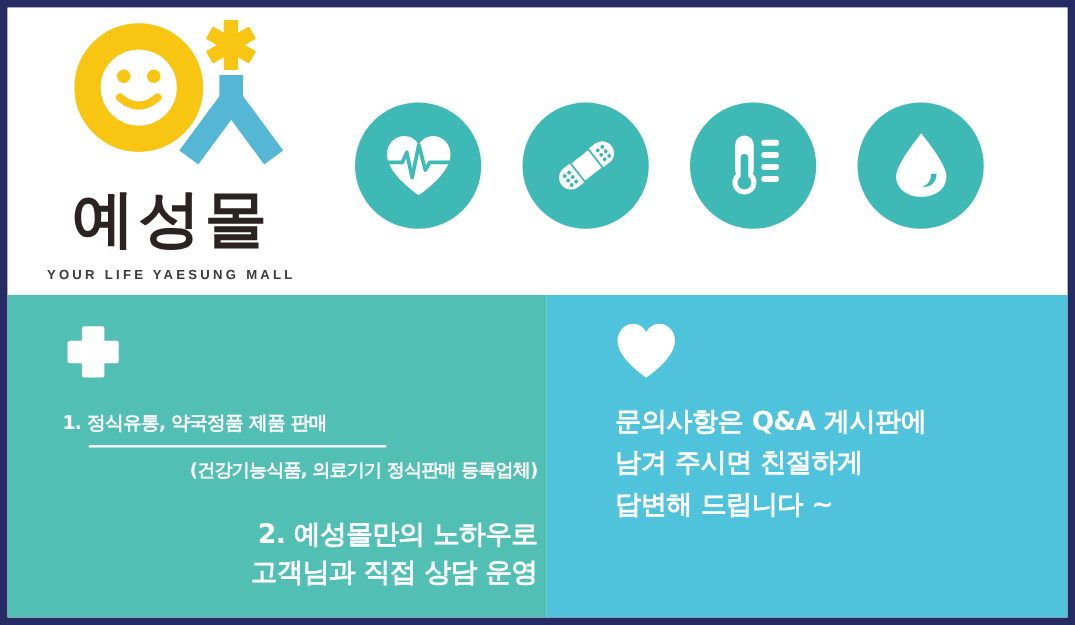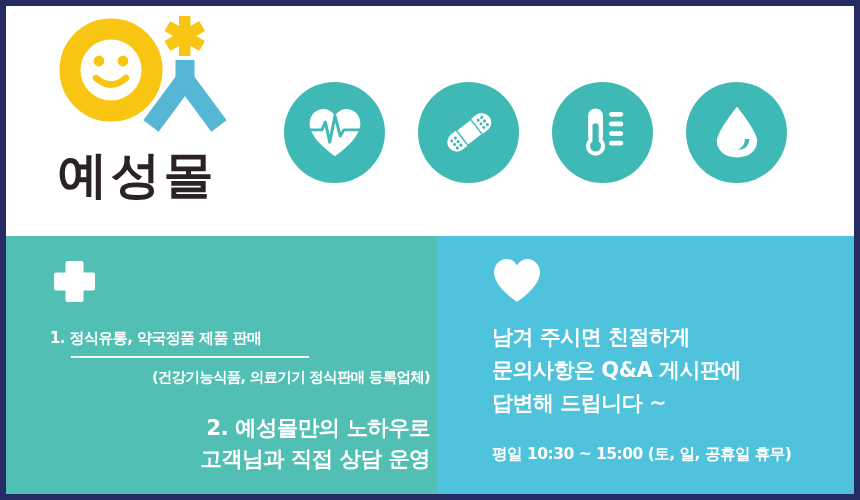--- a/index.html
+++ b/index.html
@@ -251,20 +251,21 @@
 
           <g fill="none" stroke="#56b7d4" stroke-width="19" stroke-linecap="butt">
             <path d="M127 52 L127 78"></path>
             <path d="M127 72 L93 118"></path>
             <path d="M127 72 L161 118"></path>
           </g>
         </svg>
       </div>
 
       <div id="brand-name">예성몰</div>
+      <div id="brand-tagline">YOUR LIFE YAESUNG MALL</div>
     </div>
 
     <div id="icon-row">
 
       <div class="icon-circle">
         <svg viewBox="0 0 64 60" width="56" height="53" aria-hidden="true">
           <path d="M32 57 C32 57 3 38 3 20 C3 9 11 3 19 3 C25 3 30 7 32 11
                    C34 7 39 3 45 3 C53 3 61 9 61 20 C61 38 32 57 32 57 Z" fill="#ffffff"></path>
           <path d="M2 27 L17 27 L21 18 L26 41 L32 11 L38 34 L42 27 L62 27" fill="none" stroke="#3fb9b5" stroke-width="3.4" stroke-linejoin="round" stroke-linecap="round"></path>
         </svg>
@@ -360,22 +361,21 @@
 
       <div id="heart-icon">
         <svg viewBox="0 0 48 45" width="48" height="45" aria-hidden="true">
           <path d="M24 44 C24 44 1 29 1 14.5 C1 6.5 7 1 13.5 1
                    C18.5 1 22.2 4.2 24 7.6 C25.8 4.2 29.5 1 34.5 1
                    C41 1 47 6.5 47 14.5 C47 29 24 44 24 44 Z" fill="#ffffff"></path>
         </svg>
       </div>
 
       <div id="right-text">
+        <div class="qa-line">문의사항은 Q&amp;A 게시판에</div>
         <div class="qa-line">남겨 주시면 친절하게</div>
-        <div class="qa-line">문의사항은 Q&amp;A 게시판에</div>
         <div class="qa-line">답변해 드립니다 ~</div>
-        <div id="hours">평일 10:30 ~ 15:00 (토, 일, 공휴일 휴무)</div>
       </div>
 
     </div>
   </div>
 
 </div>
 
 </body></html>

